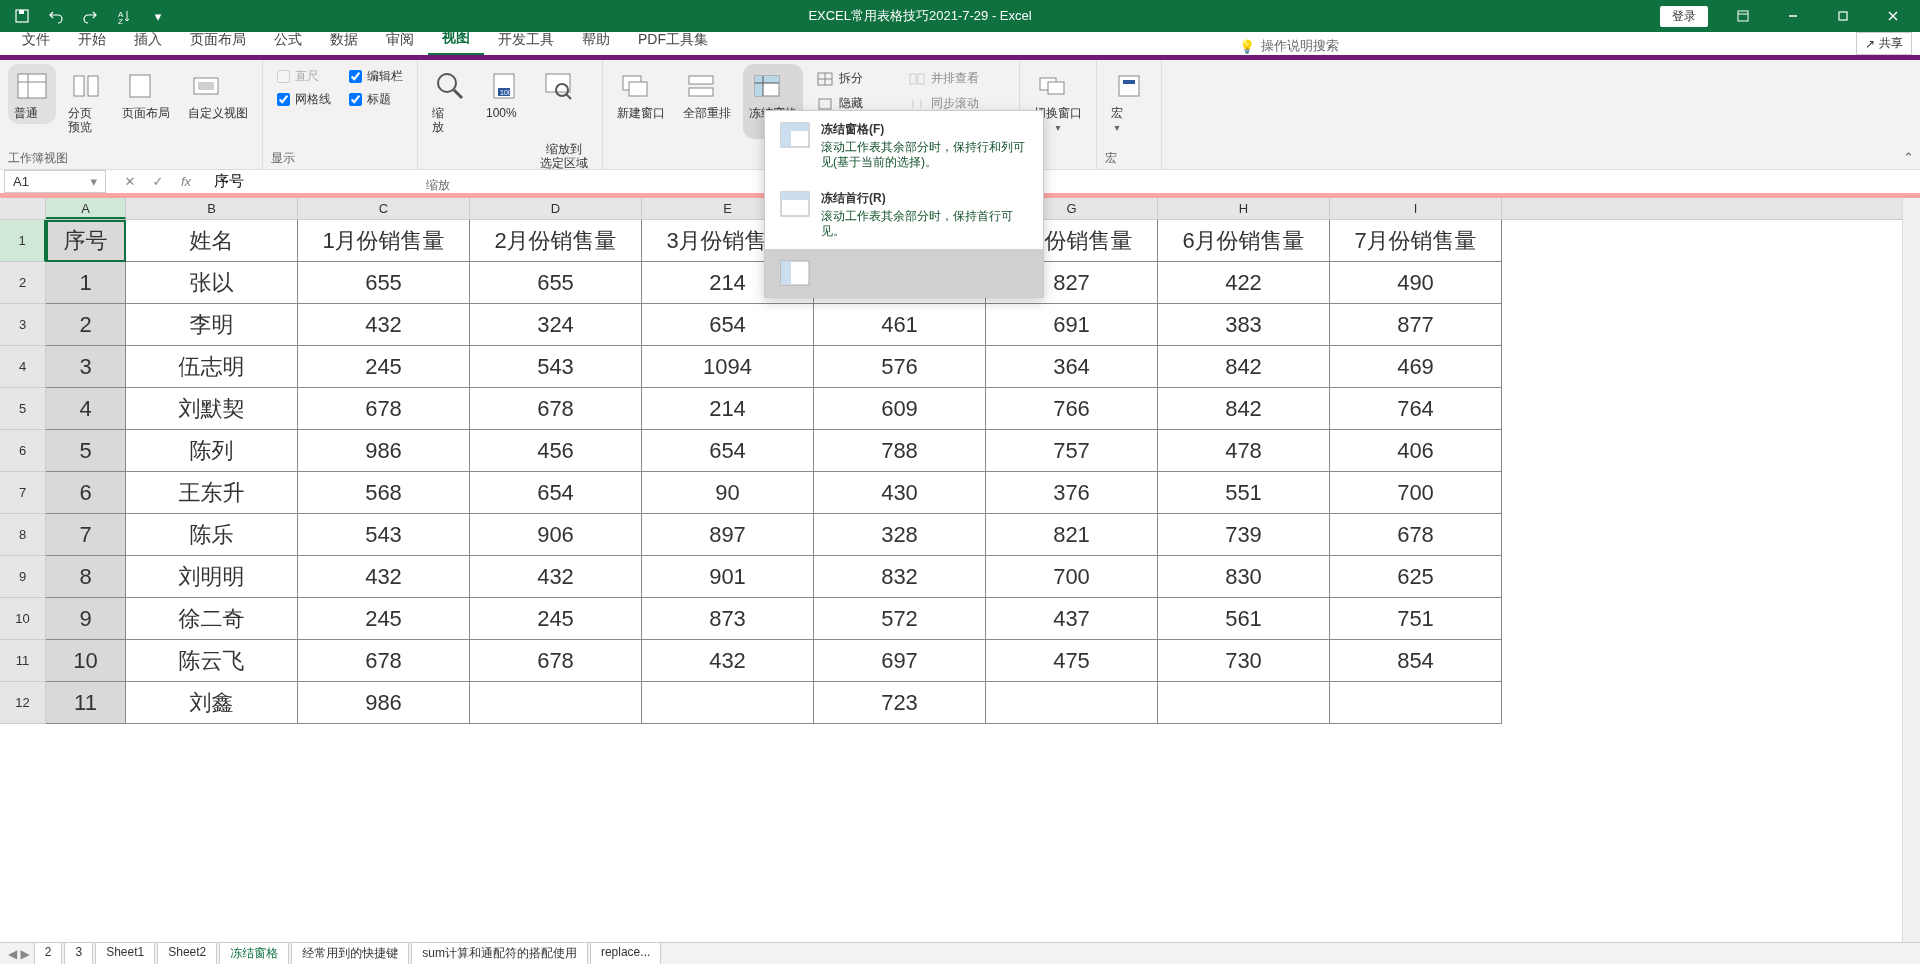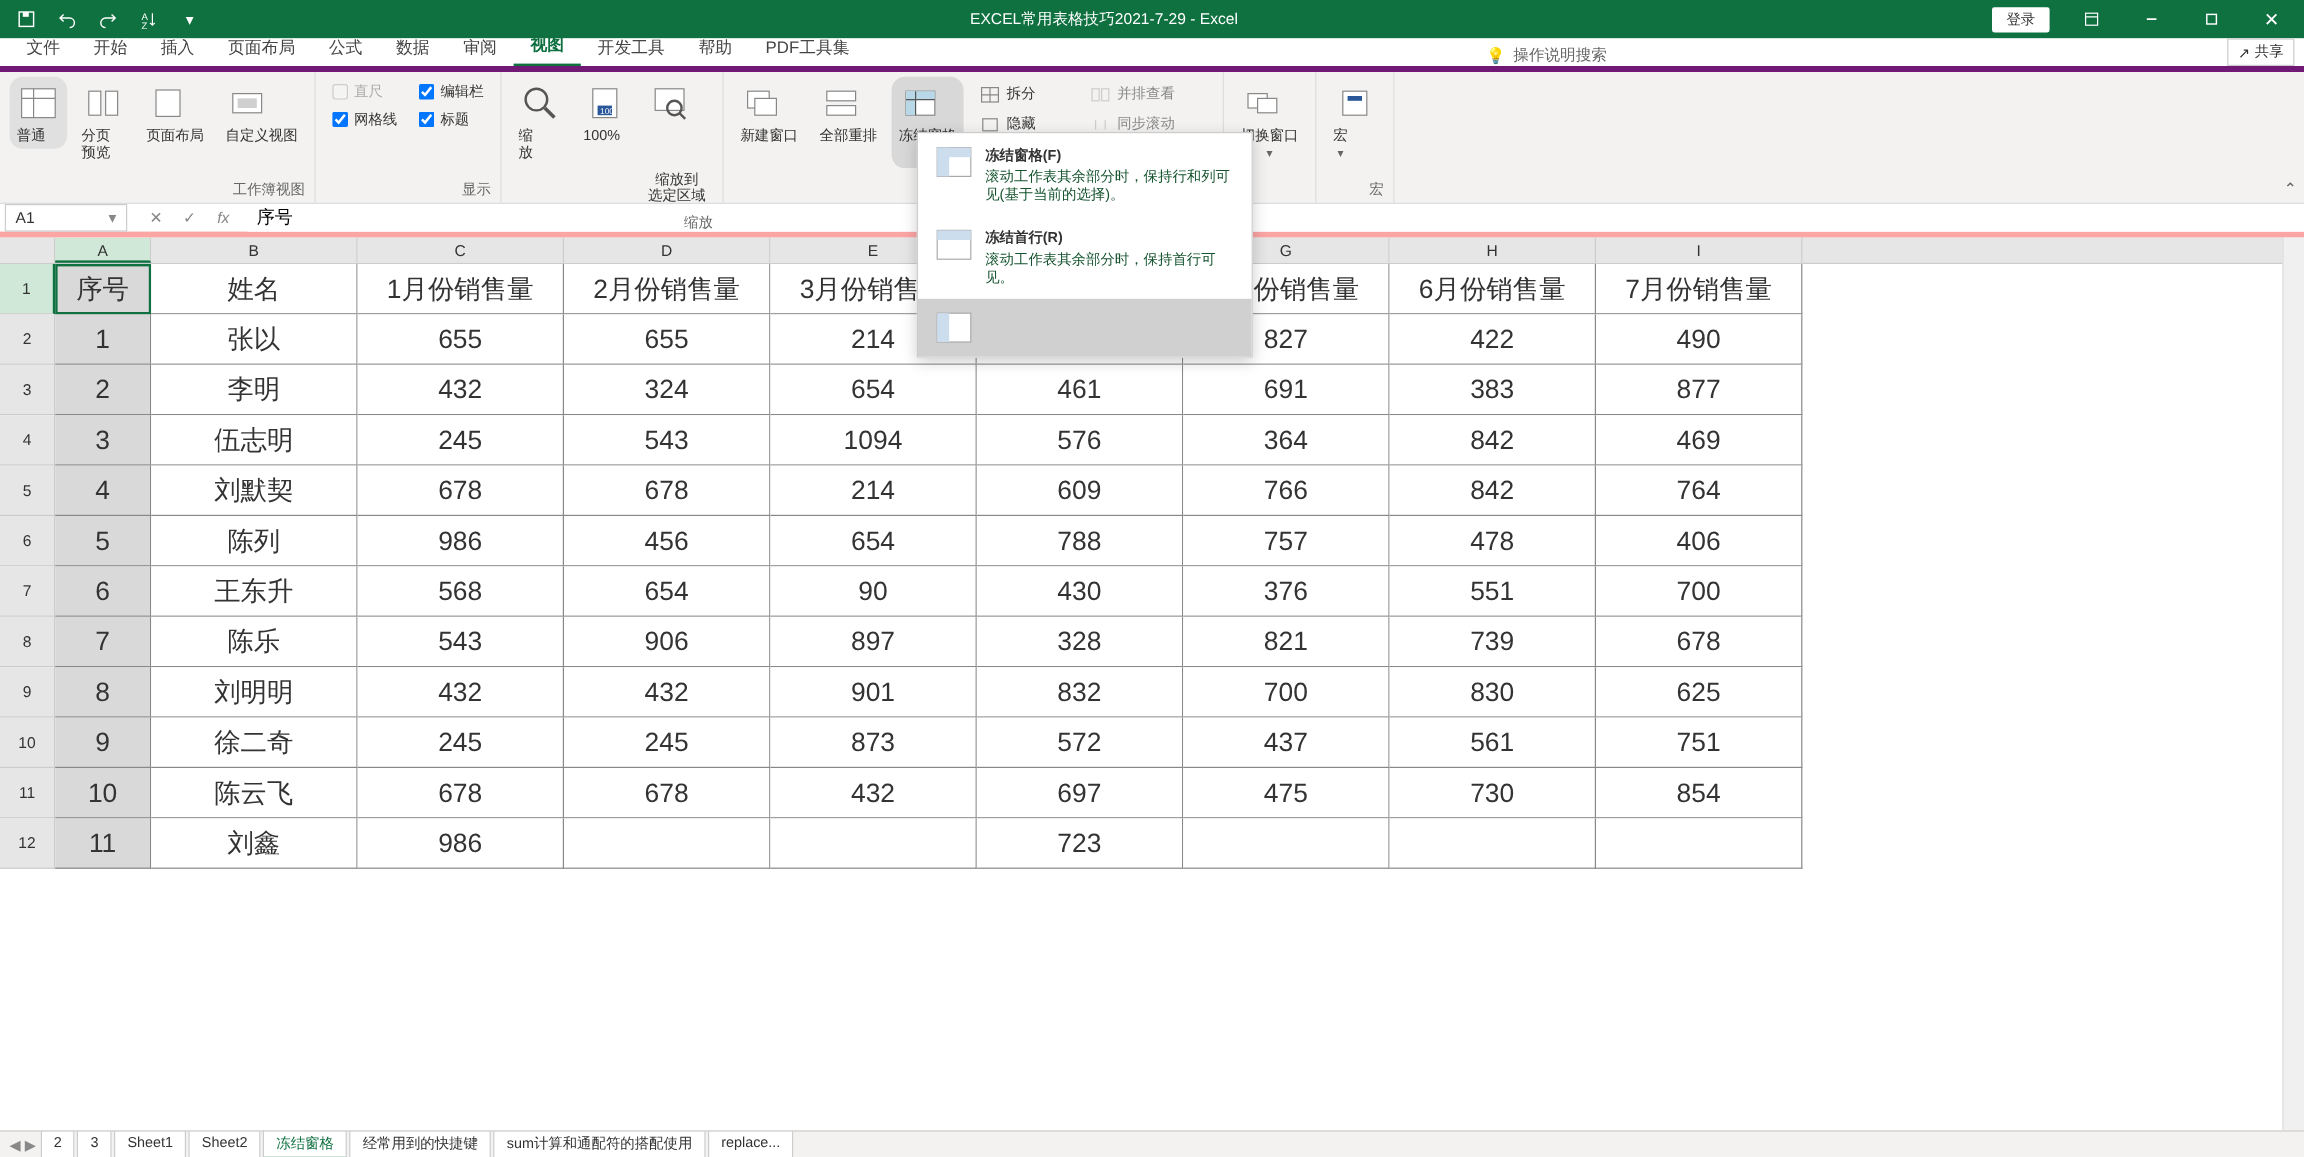--- a/index.html
+++ b/index.html
@@ -19,21 +19,21 @@
     .tabs-left { display: flex; height: 100%; align-items: flex-end; }
     .tab { padding: 6px 14px; cursor: pointer; font-size: 14px; color: #444; }
     .tab.active { color: #0f7040; font-weight: bold; border-bottom: 2px solid #0f7040; }
     .tell-me { display: flex; align-items: center; gap: 6px; color: #666; padding: 0 12px; }
     .share-btn { display: flex; align-items: center; gap: 4px; color: #333; padding: 2px 8px; border: 1px solid #ccc; font-size: 12px; }
     
     
     .ribbon { height: 110px; background: #f3f2f1; display: flex; border-bottom: 1px solid #ddd; position: relative; }
     .ribbon-group { display: flex; flex-direction: column; border-right: 1px solid #ddd; padding: 4px 8px 2px; }
     .group-body { flex: 1; display: flex; align-items: flex-start; gap: 6px; }
-    .group-label { text-align: right; font-size: 12px; color: #666; padding-top: 3px; }
+    .group-label { text-align: left; font-size: 12px; color: #666; padding-top: 3px; }
     .big-btn { display: flex; flex-direction: column; align-items: flex-start; padding: 4px 6px; cursor: pointer; font-size: 12px; min-width: 48px; border-radius: 11px; }
     .big-btn .icon { width: 36px; height: 36px; display: flex; align-items: center; justify-content: center; margin-bottom: 2px; }
     .big-btn .label { text-align: center; line-height: 14px; }
     .small-opts { display: flex; flex-direction: column; gap: 6px; padding: 4px 6px; font-size: 12px; }
     .chk { display: flex; align-items: center; gap: 5px; }
     .chk input { width: 13px; height: 13px; }
     .small-btns { display: flex; flex-direction: column; gap: 4px; padding: 4px 2px; font-size: 12px; }
     .small-btn { display: flex; align-items: center; gap: 6px; padding: 2px 6px; cursor: pointer; color: #888; }
     .small-btn.enabled { color: #333; }
     .collapse-caret { position: absolute; right: 6px; bottom: 4px; cursor: pointer; color: #666; }

